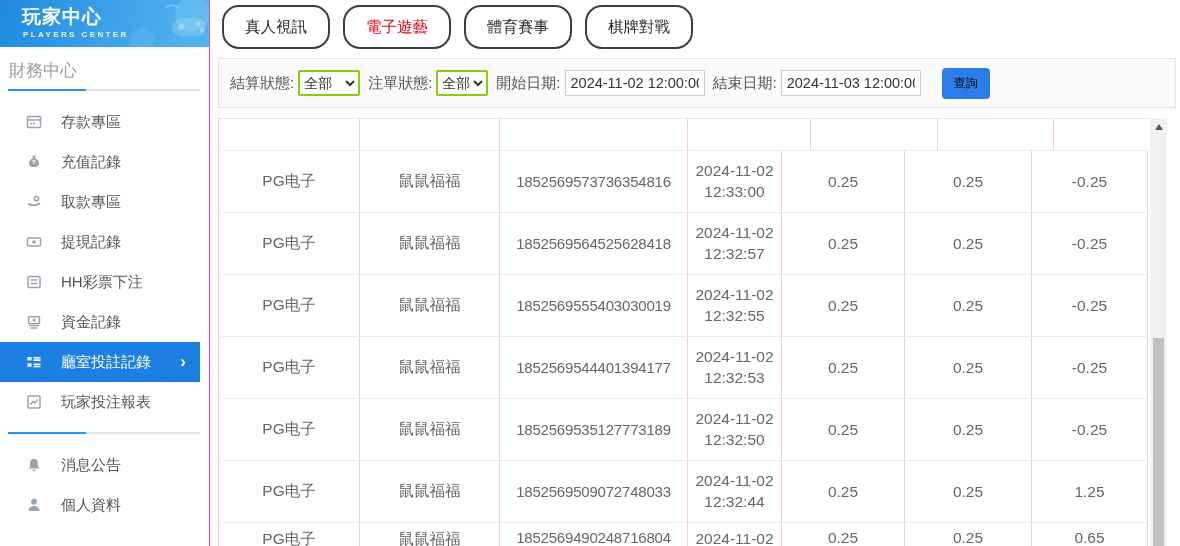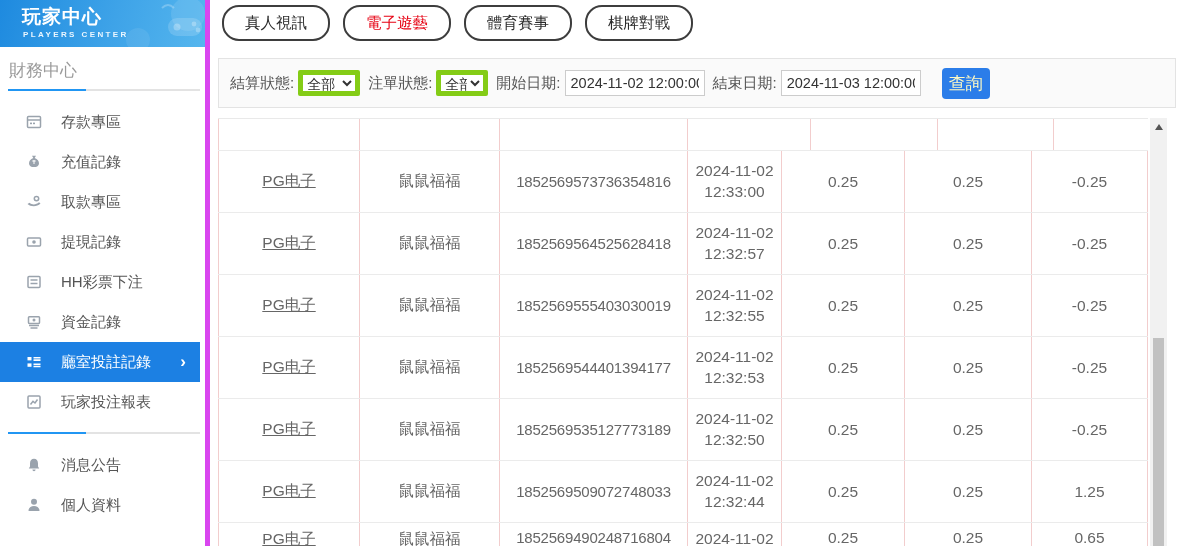--- a/index.html
+++ b/index.html
@@ -1,68 +1,68 @@
 <!DOCTYPE html>
 <html><head>
 <meta charset="utf-8">
 <style>
   * { margin:0; padding:0; box-sizing:border-box; }
   html,body { width:1180px; height:546px; overflow:hidden; background:#fff;
     font-family:"Liberation Sans", sans-serif; position:relative; }
 
   
   .sidebar { position:absolute; left:0; top:0; width:210px; height:546px;
-    background:#fff; border-right:5px solid #d946ef; }
+    background:#fff; border-right:1px solid #d946ef; }
   .sb-header { height:47px; background:linear-gradient(105deg,#1e8adf 0%,#3ea3e8 55%,#55b6ee 100%);
     position:relative; overflow:hidden; }
   .sb-title { position:absolute; left:22px; top:4px; color:#fff; font-size:19px;
     font-weight:bold; letter-spacing:1px; }
   .sb-sub { position:absolute; left:23px; top:30px; color:#eaf6ff; font-size:8px;
     font-weight:bold; letter-spacing:2.4px; }
   .sb-deco { position:absolute; right:0; top:0; }
   .sb-section { padding:10px 8px 0 8px; }
   .sb-section-label { font-size:17px; color:#9a9a9a; padding:2px 0 7px 1px; }
   .sb-underline { height:2px; width:192px; background:#e3e3e3; }
   .sb-underline-accent { height:2px; width:78px; background:#2196f3; }
   .sb-menu { margin-top:11px; }
   .sb-item { height:40px; display:flex; align-items:center; padding-left:26px;
     color:#555; font-size:15px; cursor:pointer; position:relative; width:210px; }
   .sb-item .ic { width:16px; height:16px; margin-right:19px; flex:0 0 16px; display:flex; }
   .sb-item.active { background:#1c80e3; color:#fff; width:200px; }
   .sb-item .chev { position:absolute; right:14px; color:#fff; font-size:17px; font-weight:bold; }
 
   
   .tabbar { position:absolute; left:222px; top:5px; display:flex; gap:13px; }
-  .tab { height:36px; padding:0 21px; border:2px solid #3d3d3d; border-radius:17px;
+  .tab { height:44px; padding:0 21px; border:2px solid #3d3d3d; border-radius:17px;
     background:#fff; font-size:15.5px; color:#2b2b2b; display:flex; align-items:center;
     cursor:pointer; white-space:nowrap; }
   .tab.active { color:#e60012; }
 
   
   .filterbar { position:absolute; left:218px; top:58px; width:958px; height:50px;
     background:#fafafa; border:1px solid #e3e3e3; display:flex; align-items:center;
     padding-left:11px; }
   .f-label { font-size:15px; color:#555; margin-right:4px; white-space:nowrap; }
-  .f-select { height:26px; border:5px solid #84cc16; border-radius:2px; background:#fff;
+  .f-select { height:26px; border:2px solid #84cc16; border-radius:2px; background:#fff;
     font-size:14px; color:#333; margin-right:8px; font-family:"Liberation Sans",sans-serif; }
   .w58 { width:62px; } .w48 { width:52px; }
   .f-input { height:26px; width:140px; border:1px solid #ccc; font-size:14.5px; color:#333;
     padding:0 5px; margin-right:8px; font-family:"Liberation Sans",sans-serif; }
-  .f-btn { height:31px; width:48px; background:#2b7de9; color:#fef9c3; border:none;
-    border-radius:4px; font-size:17px; margin-left:13px; cursor:pointer; }
+  .f-btn { height:31px; width:48px; background:#2b7de9; color:#000000; border:none;
+    border-radius:4px; font-size:12px; margin-left:13px; cursor:pointer; }
 
   
   .tablewrap { position:absolute; left:218px; top:118px; width:958px; height:428px; overflow:hidden; }
   .tbody { position:absolute; left:0; top:0; width:930px; border-top:1px solid #e9e9e9; }
   .t-row { display:flex; height:62px; border-bottom:1px solid #ebebeb; }
   .t-row.partial-top { height:32px; }
   .t-cell { border-right:1px solid #f2cdcd; display:flex; align-items:center;
     justify-content:center; font-size:15.5px; color:#666; overflow:hidden; }
   .t-cell:first-child { border-left:1px solid #f2cdcd; }
-  .c1 { width:142px;text-decoration:underline; } .c2 { width:140px; } .c3 { width:188px; font-size:15px; letter-spacing:-0.2px; }
+  .c1 { width:142px; } .c2 { width:140px; } .c3 { width:188px; font-size:15px; letter-spacing:-0.2px; }
   .c4 { width:94px; } .c5 { width:123px; } .c6 { width:127px; } .c7 { width:116px; }
   .dt { display:flex; flex-direction:column; align-items:center; line-height:1.35; }
   .t-row.partial-bottom .t-cell { align-items:flex-start; padding-top:6px; }
 
   
   .sbar { position:absolute; left:932px; top:0; width:17px; height:428px; background:#f1f1f1; }
   .sbar-up { height:17px; display:flex; align-items:center; justify-content:center; cursor:pointer; }
   .sbar-up .tri { width:0; height:0; border-left:4.5px solid transparent;
     border-right:4.5px solid transparent; border-bottom:6px solid #545454; }
   .sbar-thumb { position:absolute; left:3px; top:220px; width:11px; height:208px;

